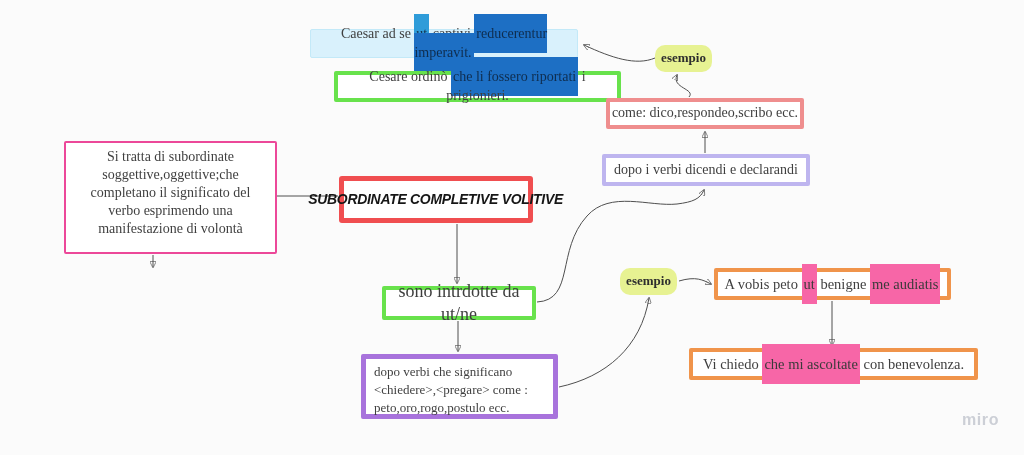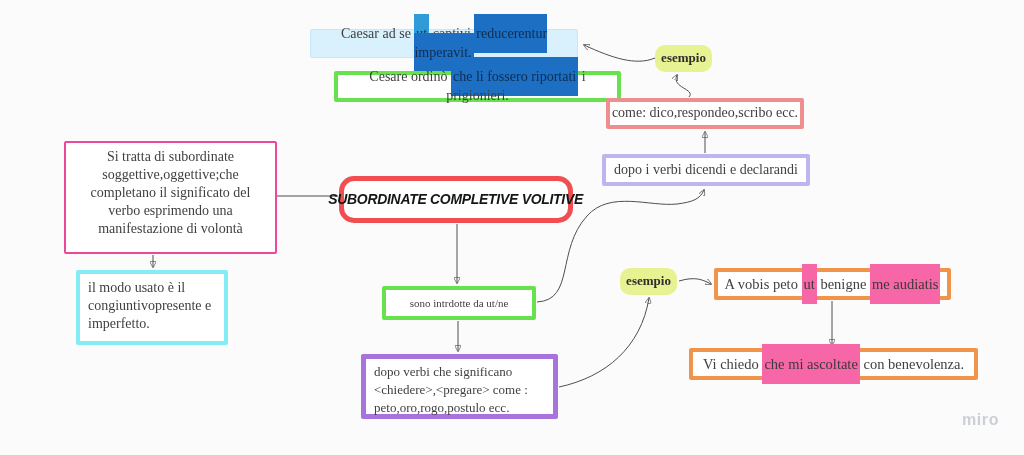--- a/index.html
+++ b/index.html
@@ -11,29 +11,29 @@
         display:flex;align-items:center;justify-content:center;text-align:center;
         color:#3f3f3f;font-size:14px;line-height:1.3;border-radius:2px;}
   .node .txt{display:inline;}
   
   .n-caesar{left:310px;top:29px;width:268px;height:29px;background:#d9f1fc;border:1px solid #c3e9f8;}
   .n-cesare{left:302px;top:71px;width:287px;height:31px;border:4px solid #68e24c;margin-left:32px;}
   .lbl-esempio{background:#e7f292;font-weight:bold;font-size:13px;color:#2e2e2e;border-radius:10px;}
   .n-esempio-top{left:655px;top:45px;width:57px;height:27px;}
   .n-come{left:606px;top:98px;width:198px;height:31px;border:4px solid #ef8e8e;}
   .n-dicendi{left:602px;top:154px;width:208px;height:32px;border:4px solid #beb5ef;}
-  .n-title{left:339px;top:176px;width:234px;height:47px;border:5px solid #f04e50;border-radius:15px;}
+  .n-title{left:339px;top:176px;width:194px;height:47px;border:5px solid #f04e50;border-radius:3px;}
   .n-title .txt{font-family:"Liberation Sans","DejaVu Sans",sans-serif;font-weight:bold;font-style:italic;
                 font-size:15.5px;letter-spacing:-0.3px;color:#161616;white-space:nowrap;
                 transform:scaleX(0.9);display:inline-block;}
   .n-def{left:64px;top:141px;width:213px;height:113px;border:2px solid #ec4899;
          justify-content:flex-start;align-items:flex-start;text-align:center;padding:5px 8px;line-height:1.28;}
   .n-modo{left:76px;top:270px;width:152px;height:75px;border:4px solid #83edf5;
           justify-content:flex-start;align-items:flex-start;text-align:left;padding:5px 8px;line-height:1.3;}
-  .n-utne{left:382px;top:286px;width:154px;height:34px;border:4px solid #68e24c;font-size:11px;}
+  .n-utne{left:382px;top:286px;width:154px;height:34px;border:4px solid #68e24c;font-size:18px;}
   .n-chiedere{left:361px;top:354px;width:197px;height:65px;border:5px solid #a873dc;
               justify-content:flex-start;align-items:flex-start;text-align:left;padding:4px 8px;
               font-size:13px;line-height:1.38;display:block;}
   .n-esempio-bottom{left:620px;top:268px;width:57px;height:27px;}
   .n-avobis{left:714px;top:268px;width:237px;height:32px;border:4px solid #f0944b;font-size:14.5px;}
   .n-vichiedo{left:689px;top:348px;width:289px;height:32px;border:4px solid #f0944b;font-size:14.5px;}
   
   .hl{padding:12px 2px;}
   .hl-blue-light{background:#2f9cd9;color:#14304d;}
   .hl-blue-dark{background:#1d6fc4;color:#0f2d4e;}
@@ -88,23 +88,20 @@
   </div>
 
   <div class="node n-title">
     <span class="txt">SUBORDINATE COMPLETIVE VOLITIVE</span>
   </div>
 
   <div class="node n-def">
     <span class="txt">Si tratta di subordinate soggettive,oggettive;che completano il significato del verbo esprimendo una manifestazione di volontà</span>
   </div>
 
-  <div class="node n-modo">
-    <span class="txt">il modo usato è il congiuntivopresente e imperfetto.</span>
-  </div>
 
   <div class="node n-utne">
     <span class="txt">sono intrdotte da ut/ne</span>
   </div>
 
   <div class="node n-chiedere">
     <div>dopo  verbi che significano</div>
     <div>&lt;chiedere&gt;,&lt;pregare&gt; come :</div>
     <div>peto,oro,rogo,postulo ecc.</div>
   </div>

